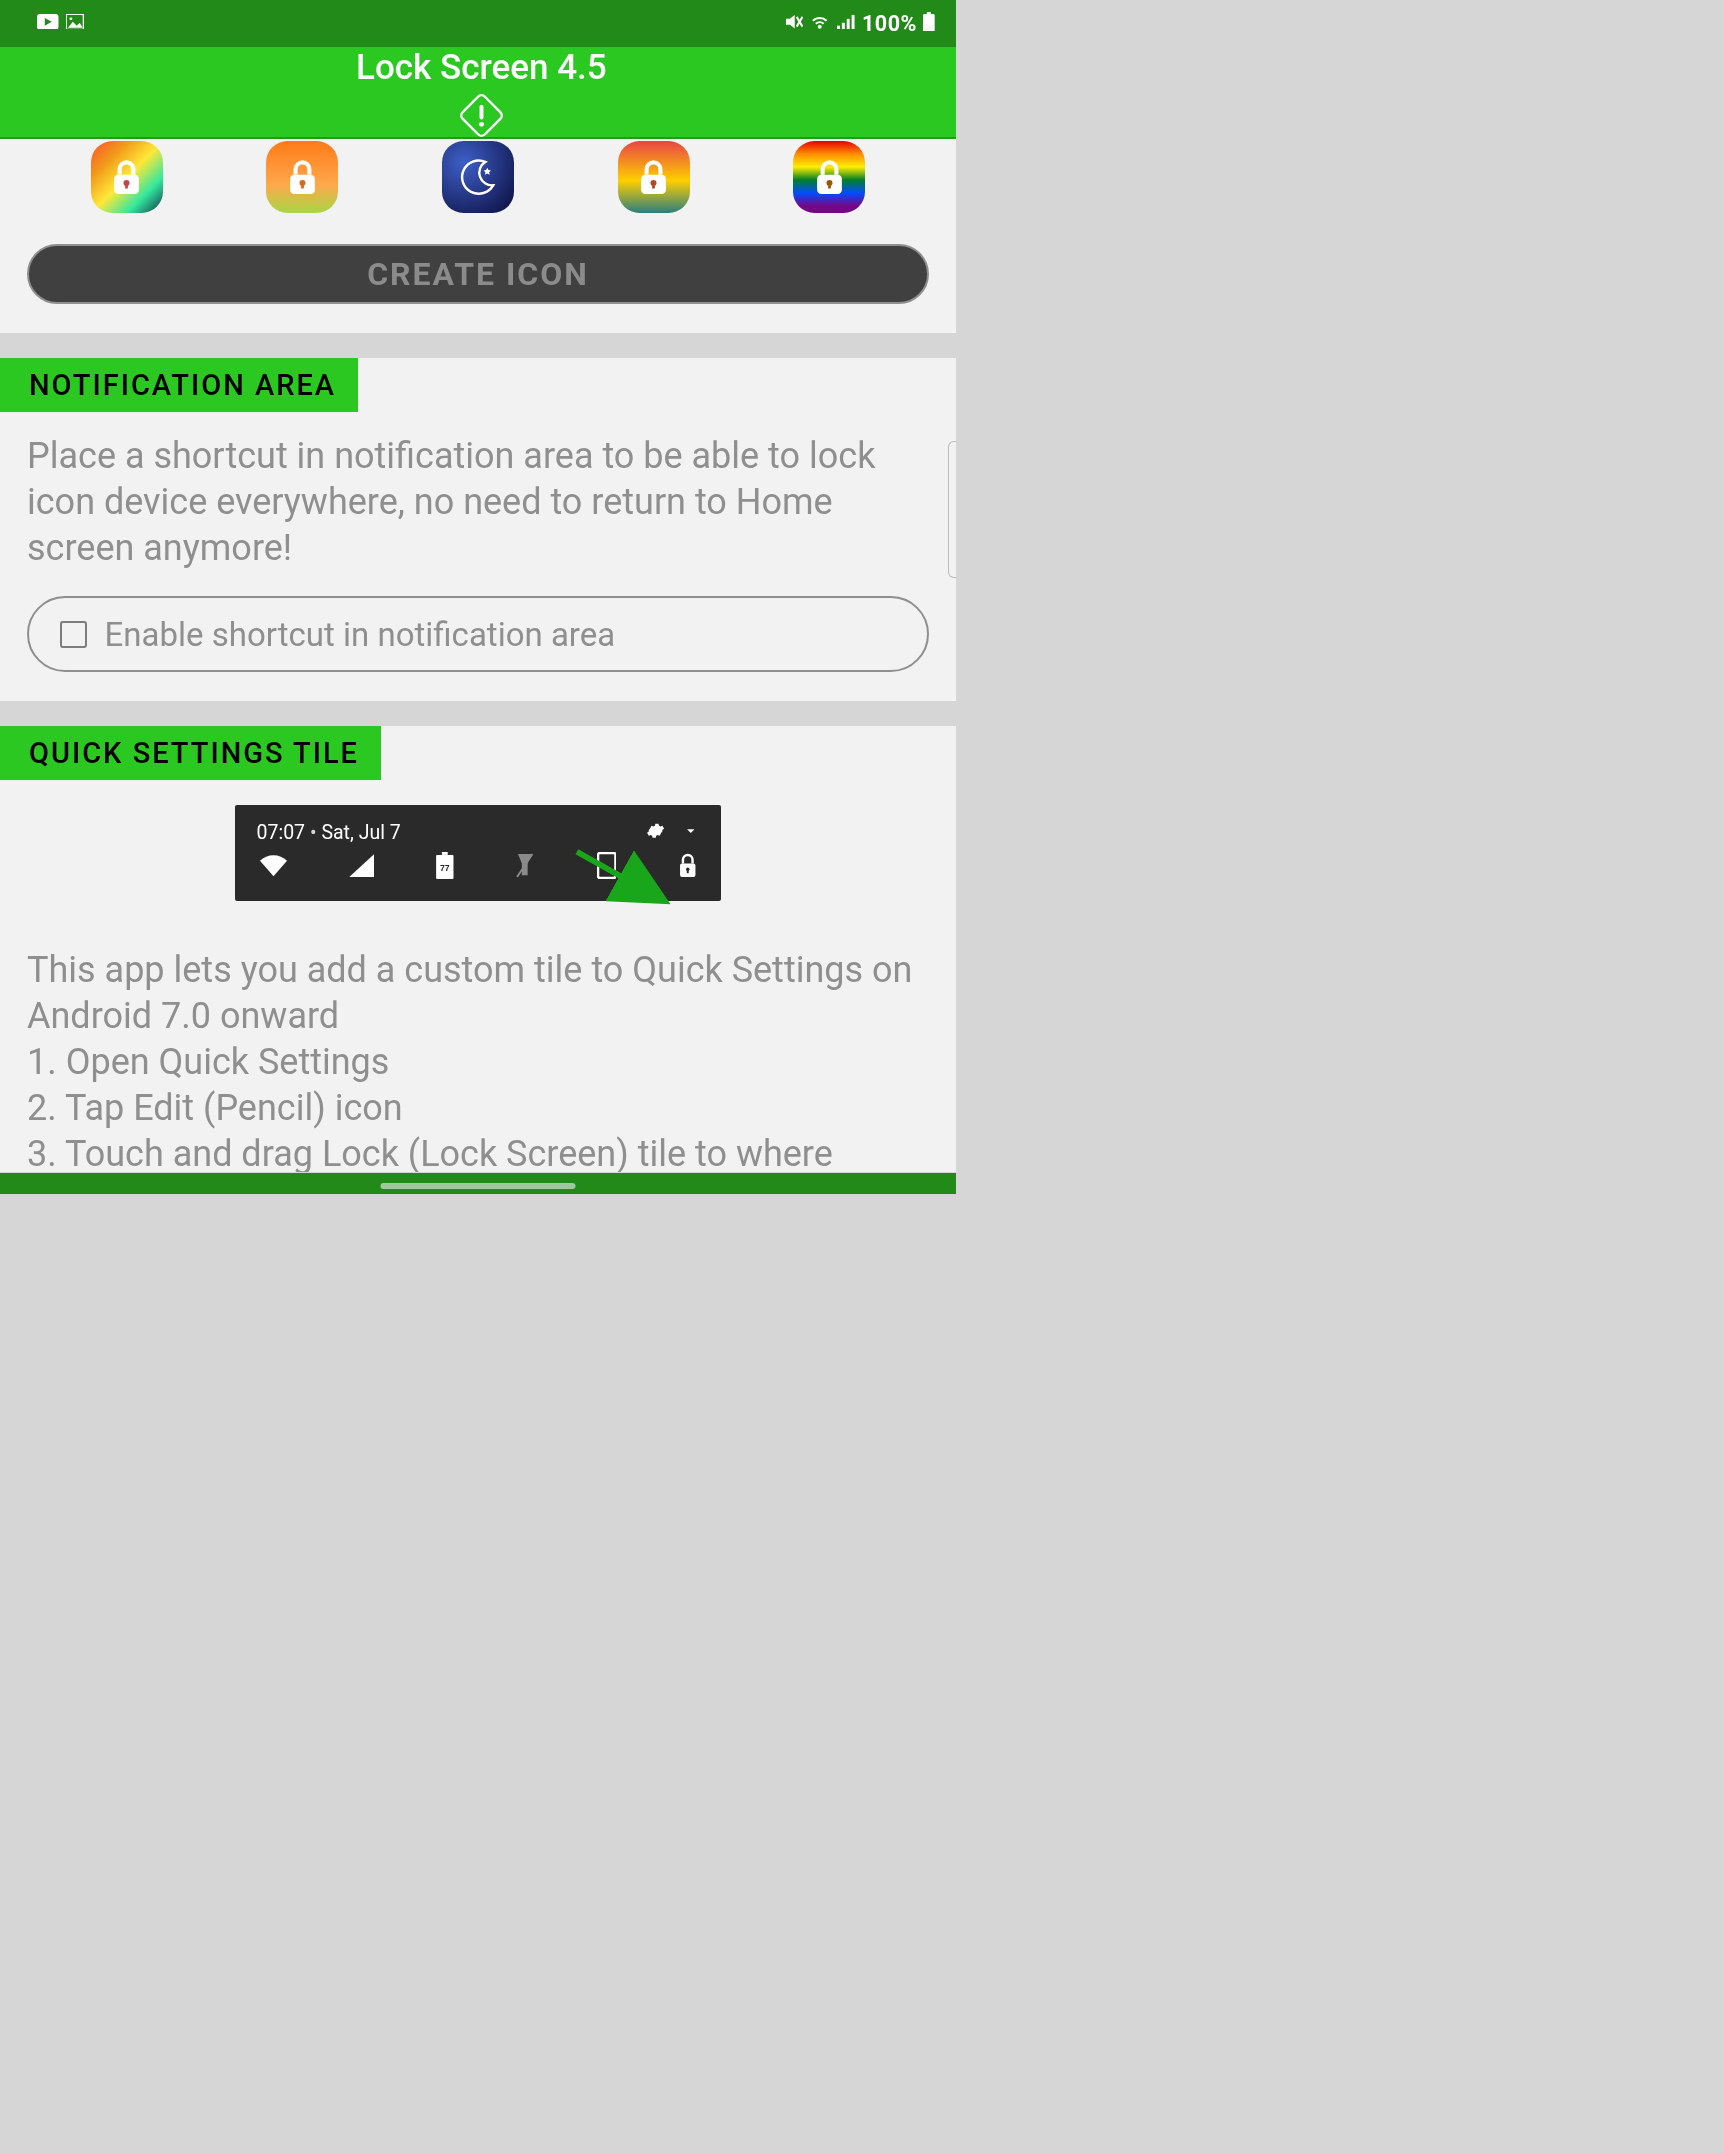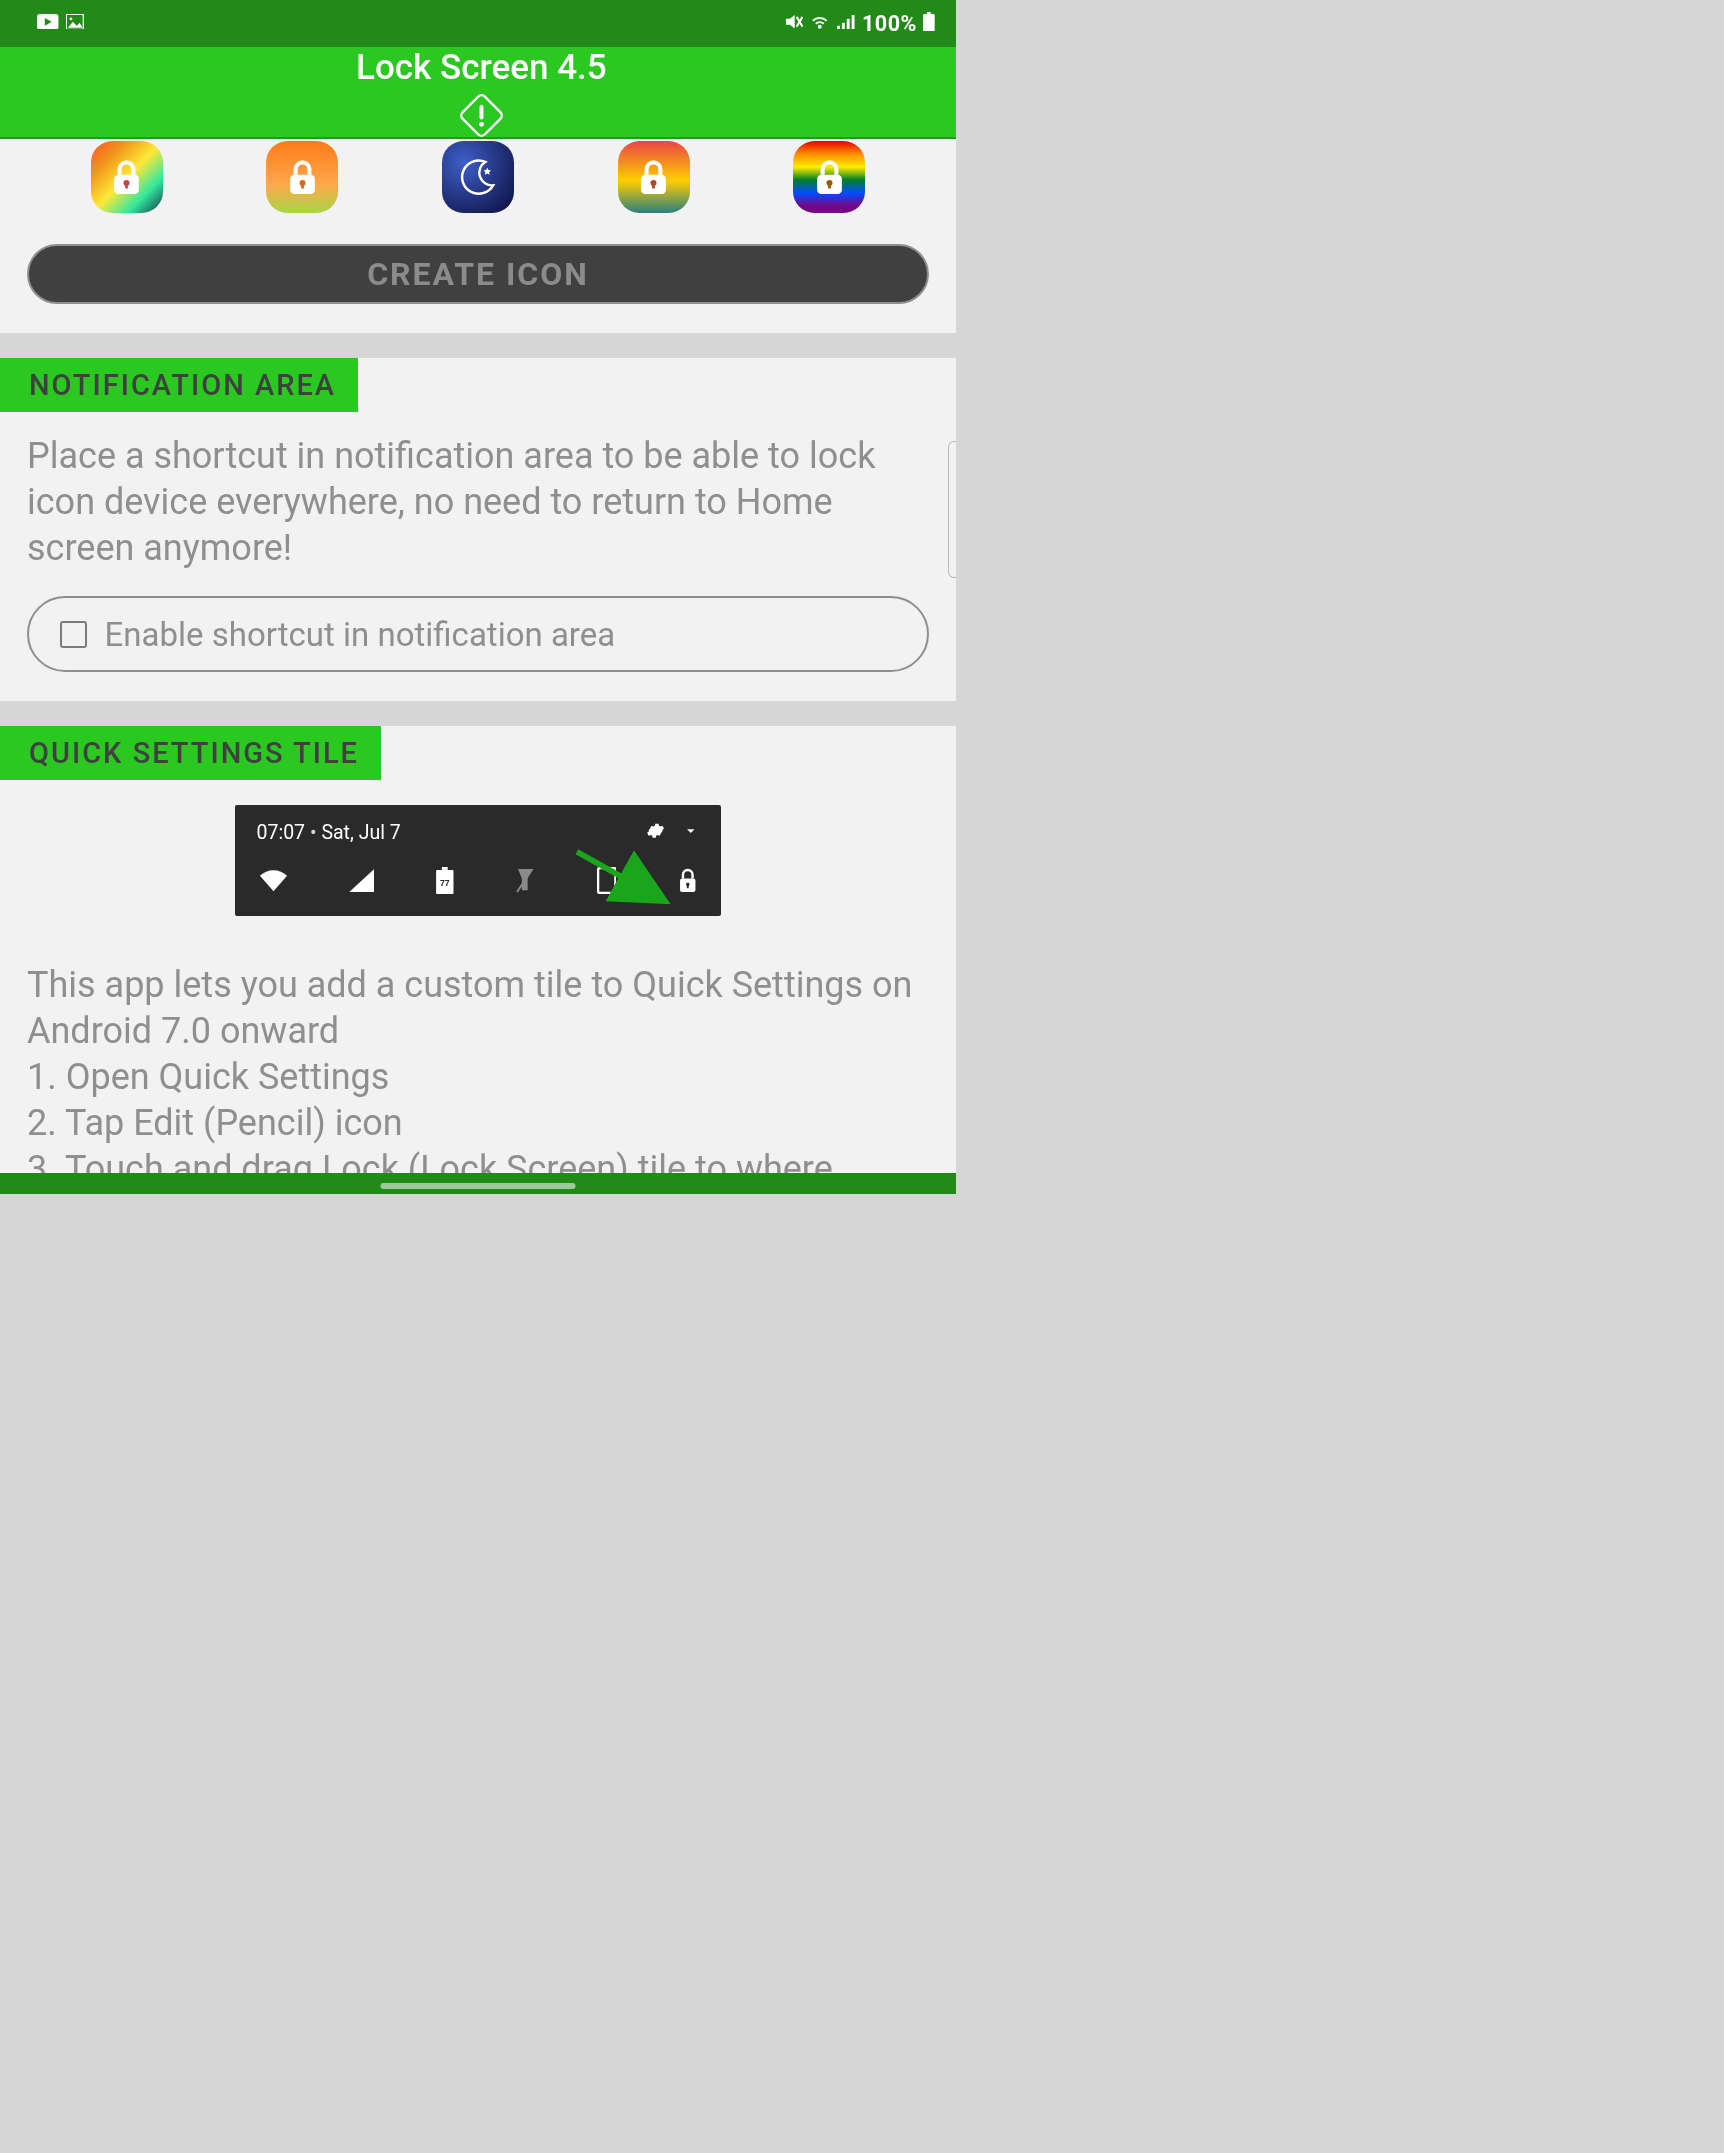--- a/index.html
+++ b/index.html
@@ -73,21 +73,21 @@
   color: #8b8b8b;
   font-size: 32px;
   font-weight: 700;
   letter-spacing: 2px;
   cursor: pointer;
   background: #404040;
 }
 
 .section-label {
   background: #2bc821;
-  color: #404040;
+  color: #000000;
   display: inline-block;
   font-size: 29px;
   font-weight: 500;
   letter-spacing: 2px;
   padding: 9.8px 21.5px 9.8px 29px;
 }
 
 .body-text {
   color: #8f8f8f;
   font-size: 36px;
@@ -116,21 +116,21 @@
 .tile-preview {
   margin: 25px auto 25px auto;
   width: 486px;
   background: #2a2a2a;
   border-radius: 2px;
   padding: 15.6px 21.5px 17.6px 21.5px;
   position: relative;
 }
 .tile-preview .top {
   display:flex; align-items:center; justify-content:space-between;
-  color:#fff; font-size:19.5px; margin-bottom: 22px;
+  color:#fff; font-size:19.5px; margin-bottom: 7px;
 }
 .tile-preview .top-left { display:flex; gap:4.9px; align-items:center; }
 .dot { opacity:.8; }
 .tile-preview .top-right { display:flex; gap:17.6px; align-items:center; }
 .tile-row {
   display:flex; justify-content:space-between; align-items:center;
   position: relative;
   padding: 0 2px;
 }
 .tile-row svg { fill:#fff; }

